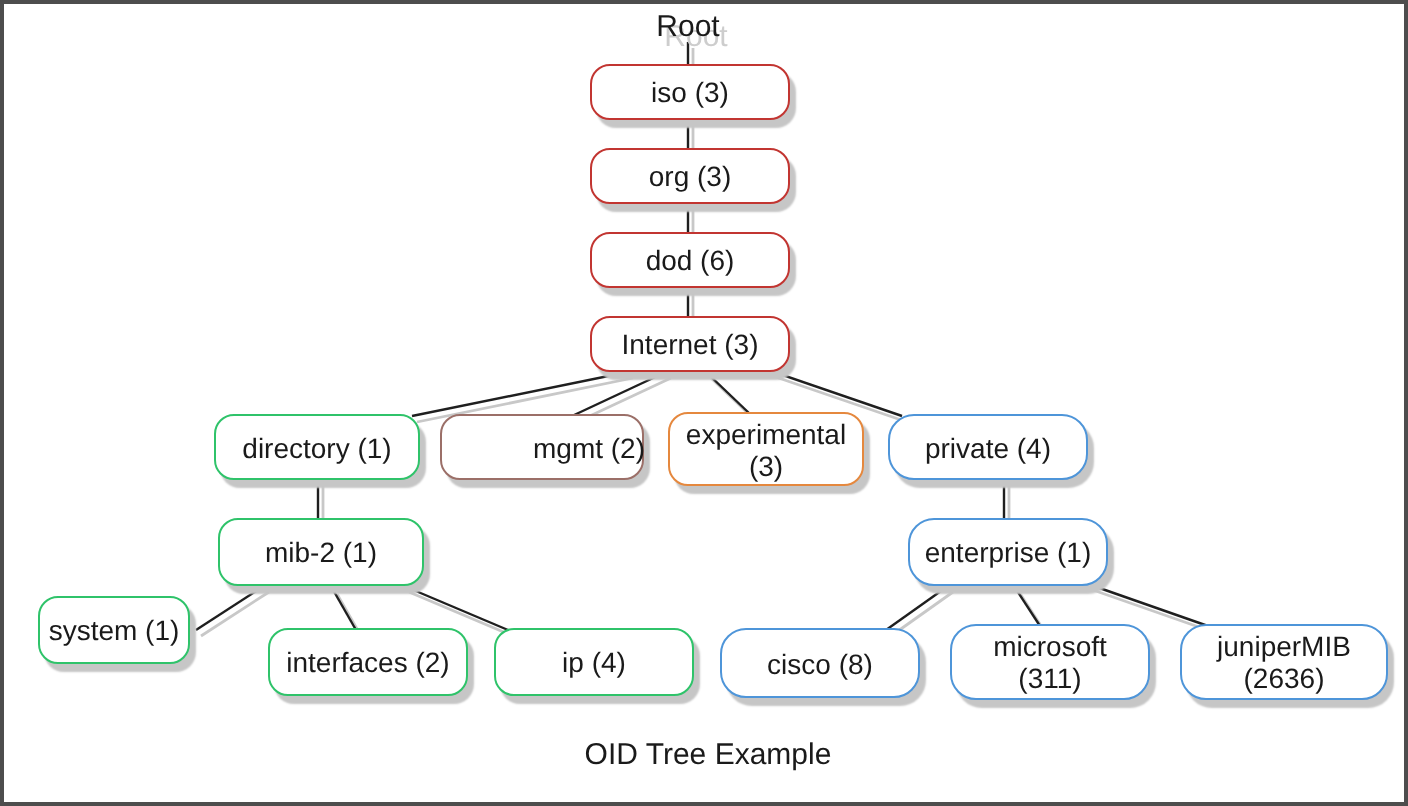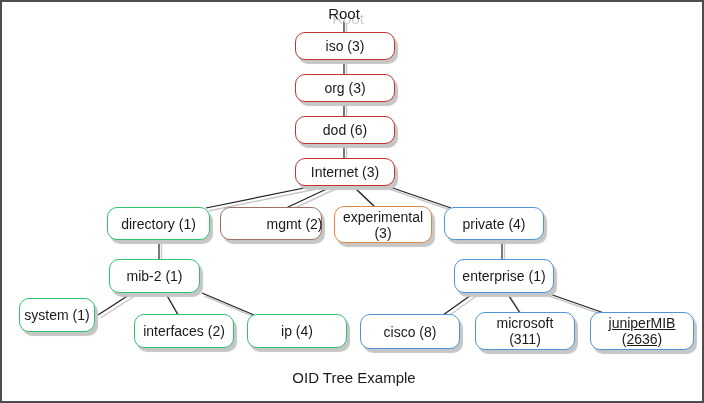--- a/index.html
+++ b/index.html
@@ -34,21 +34,21 @@
     justify-content: center;
     text-align: center;
     font-size: 14px;
     line-height: 16px;
     white-space: nowrap;
     z-index: 2;
   }
   .node.wrap { white-space: normal; }
   .node.red    { border-color: #c23531; }
   .node.green  { border-color: #2fc36a; }
-  .node.blue   { border-color: #4e95d9; }
+  .node.blue   { border-color: #4e95d9; border-radius: 13px; }
   .node.orange { border-color: #e5883e; }
   .node.brown  { border-color: #9b6f68; }
   .root-label, .root-label-shadow {
     position: absolute;
     width: 90px;
     text-align: center;
     font-size: 15px;
   }
   .root-label        { left: 297px; top: 3px; color: #1a1a1a; z-index: 2; }
   .root-label-shadow { left: 301px; top: 8px; color: #cdcdcd; z-index: 1; }
@@ -112,25 +112,25 @@
   <div class="node red" style="left:293px; top:30px;  width:100px; height:28px;">iso (3)</div>
   <div class="node red" style="left:293px; top:72px;  width:100px; height:28px;">org (3)</div>
   <div class="node red" style="left:293px; top:114px; width:100px; height:28px;">dod (6)</div>
   <div class="node red" style="left:293px; top:156px; width:100px; height:28px;">Internet (3)</div>
 
   <div class="node green" style="left:105px; top:205px; width:103px; height:33px;">directory (1)</div>
   <div class="node brown" style="left:218px; top:205px; width:102px; height:33px;padding-left:47px;">mgmt (2)</div>
   <div class="node orange wrap" style="left:332px; top:204px; width:98px; height:37px; padding:0 1px;">experimental (3)</div>
   <div class="node blue" style="left:442px; top:205px; width:100px; height:33px;">private (4)</div>
 
-  <div class="node green" style="left:107px; top:257px; width:91px; height:34px;">mib-2 (1)</div>
+  <div class="node green" style="left:107px; top:257px; width:103px; height:34px;">mib-2 (1)</div>
   <div class="node blue" style="left:452px; top:257px; width:100px; height:34px;">enterprise (1)</div>
 
   <div class="node green" style="left:17px;  top:296px; width:76px; height:34px;">system (1)</div>
   <div class="node green" style="left:132px; top:312px; width:100px; height:34px;">interfaces (2)</div>
   <div class="node green" style="left:245px; top:312px; width:100px; height:34px;">ip (4)</div>
   <div class="node blue" style="left:358px; top:312px; width:100px; height:35px;">cisco (8)</div>
   <div class="node blue wrap" style="left:473px; top:310px; width:100px; height:38px; padding:0 18px;">microsoft (311)</div>
-  <div class="node blue wrap" style="left:588px; top:310px; width:104px; height:38px; padding:12px 10px;text-decoration:underline;">juniperMIB (2636)</div>
+  <div class="node blue wrap" style="left:588px; top:310px; width:104px; height:38px; padding:12px 10px;">juniperMIB (2636)</div>
 
   <div class="caption">OID Tree Example</div>
 
 </div>
 
 </body></html>

